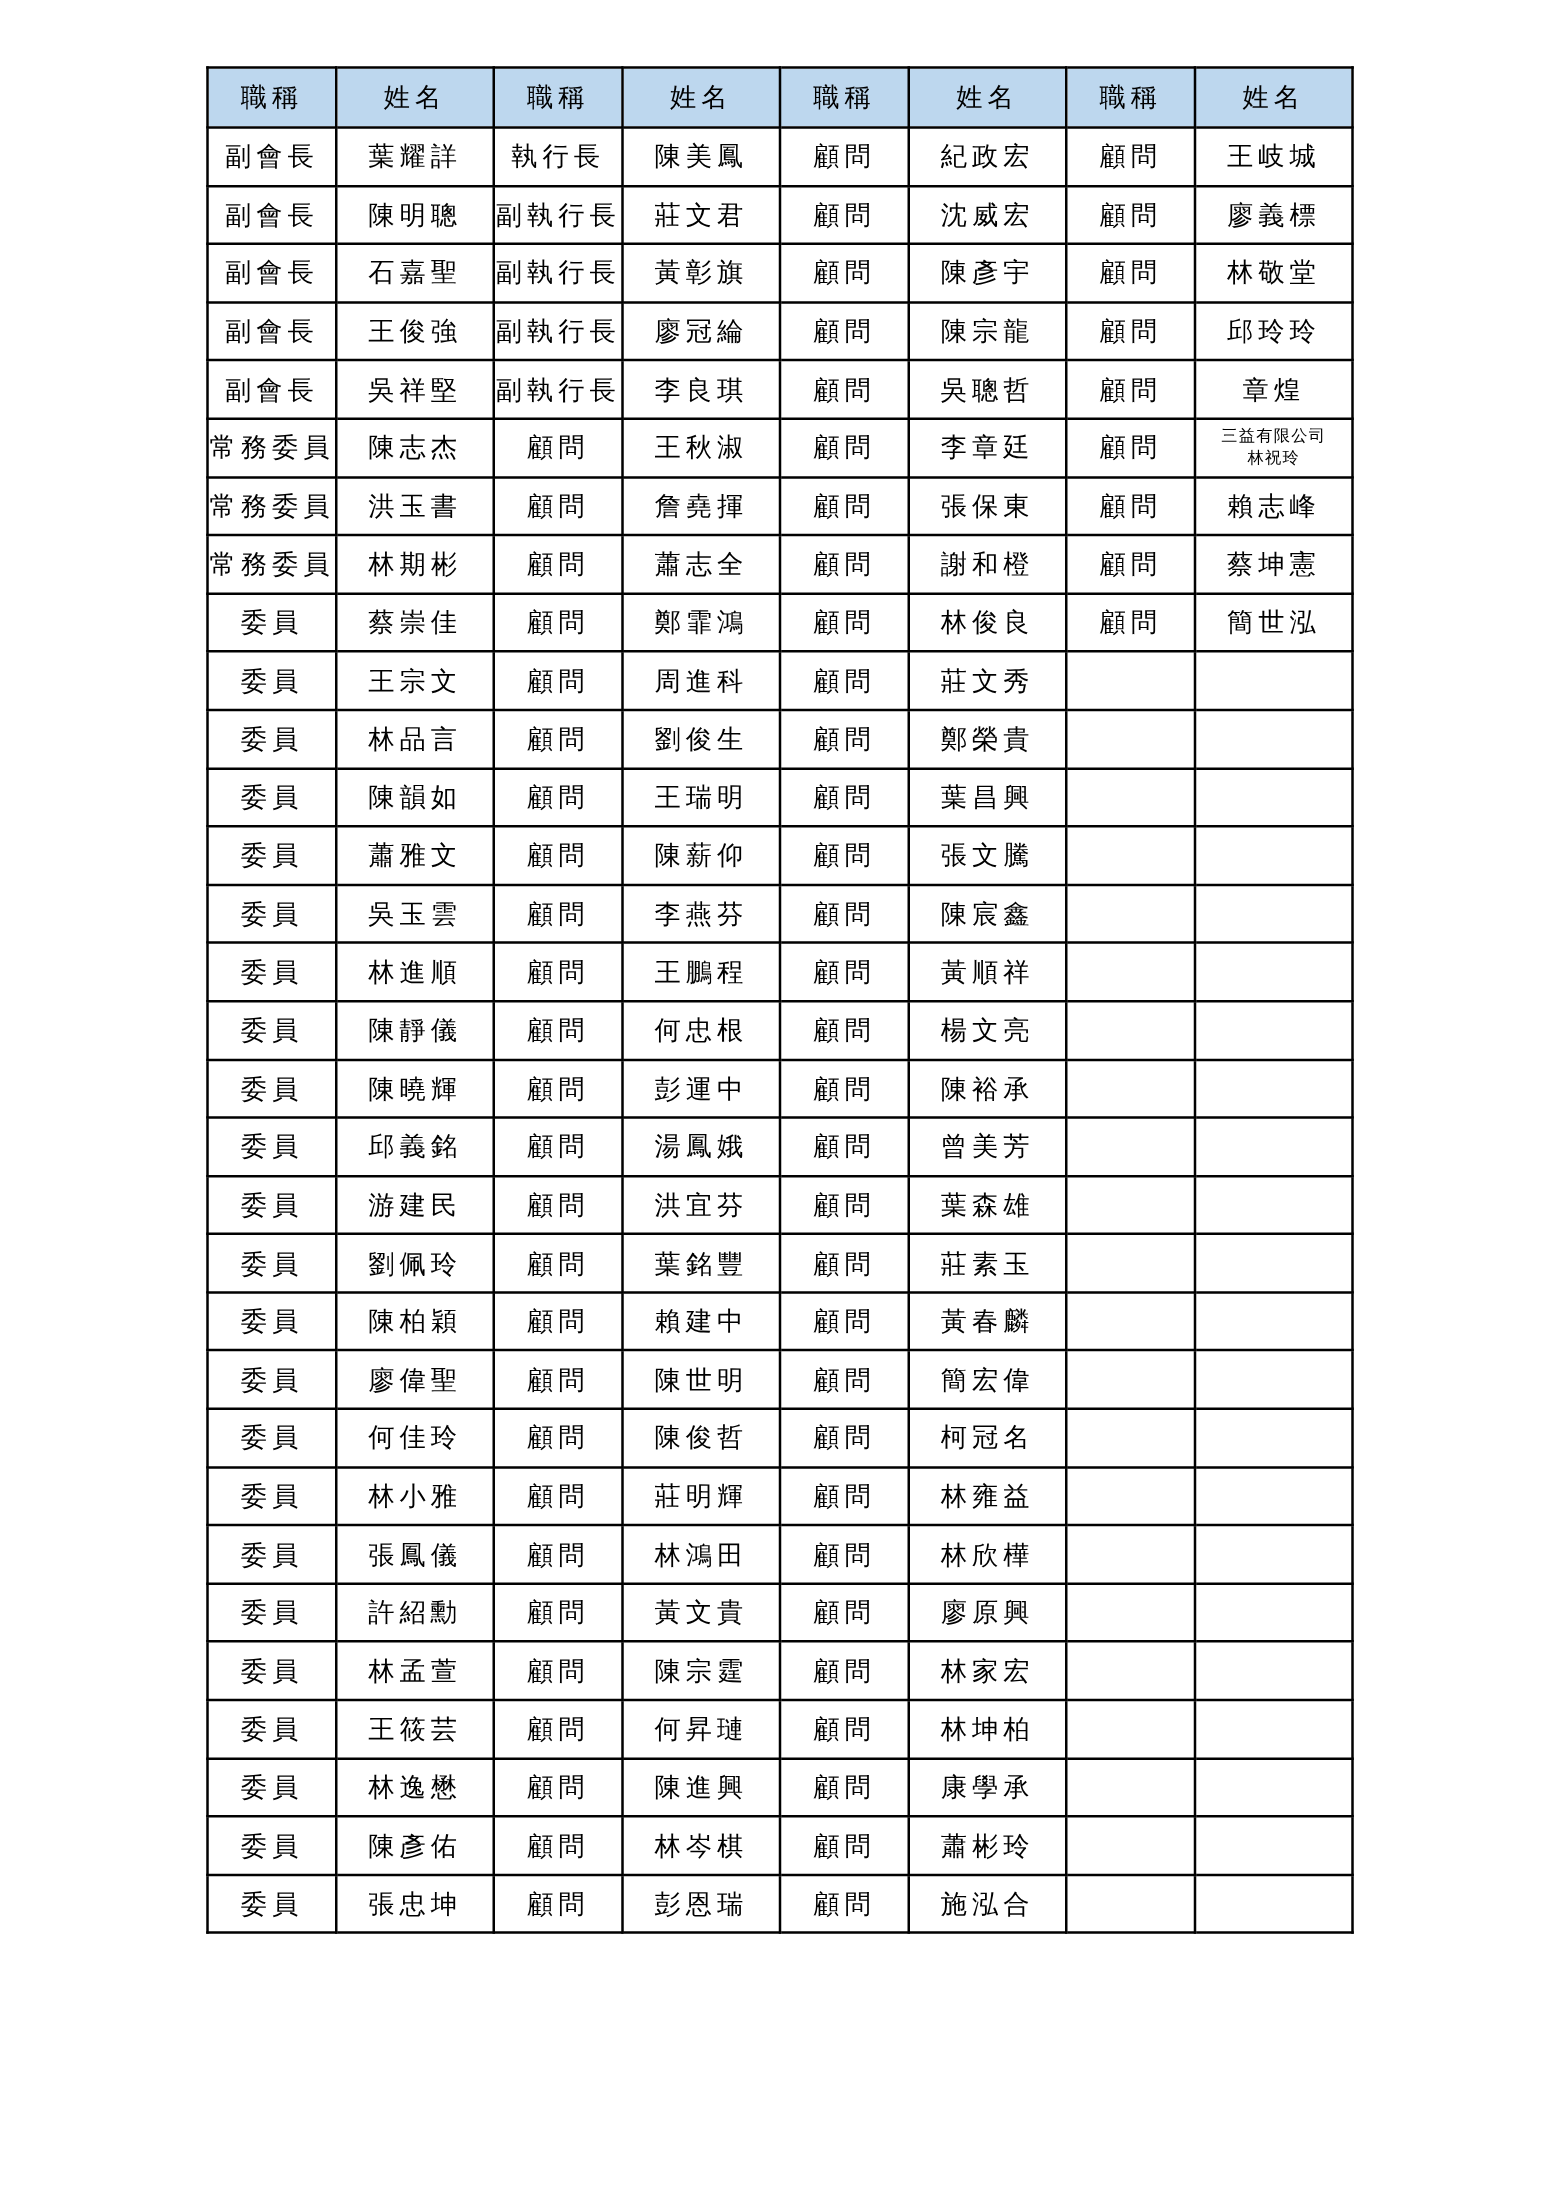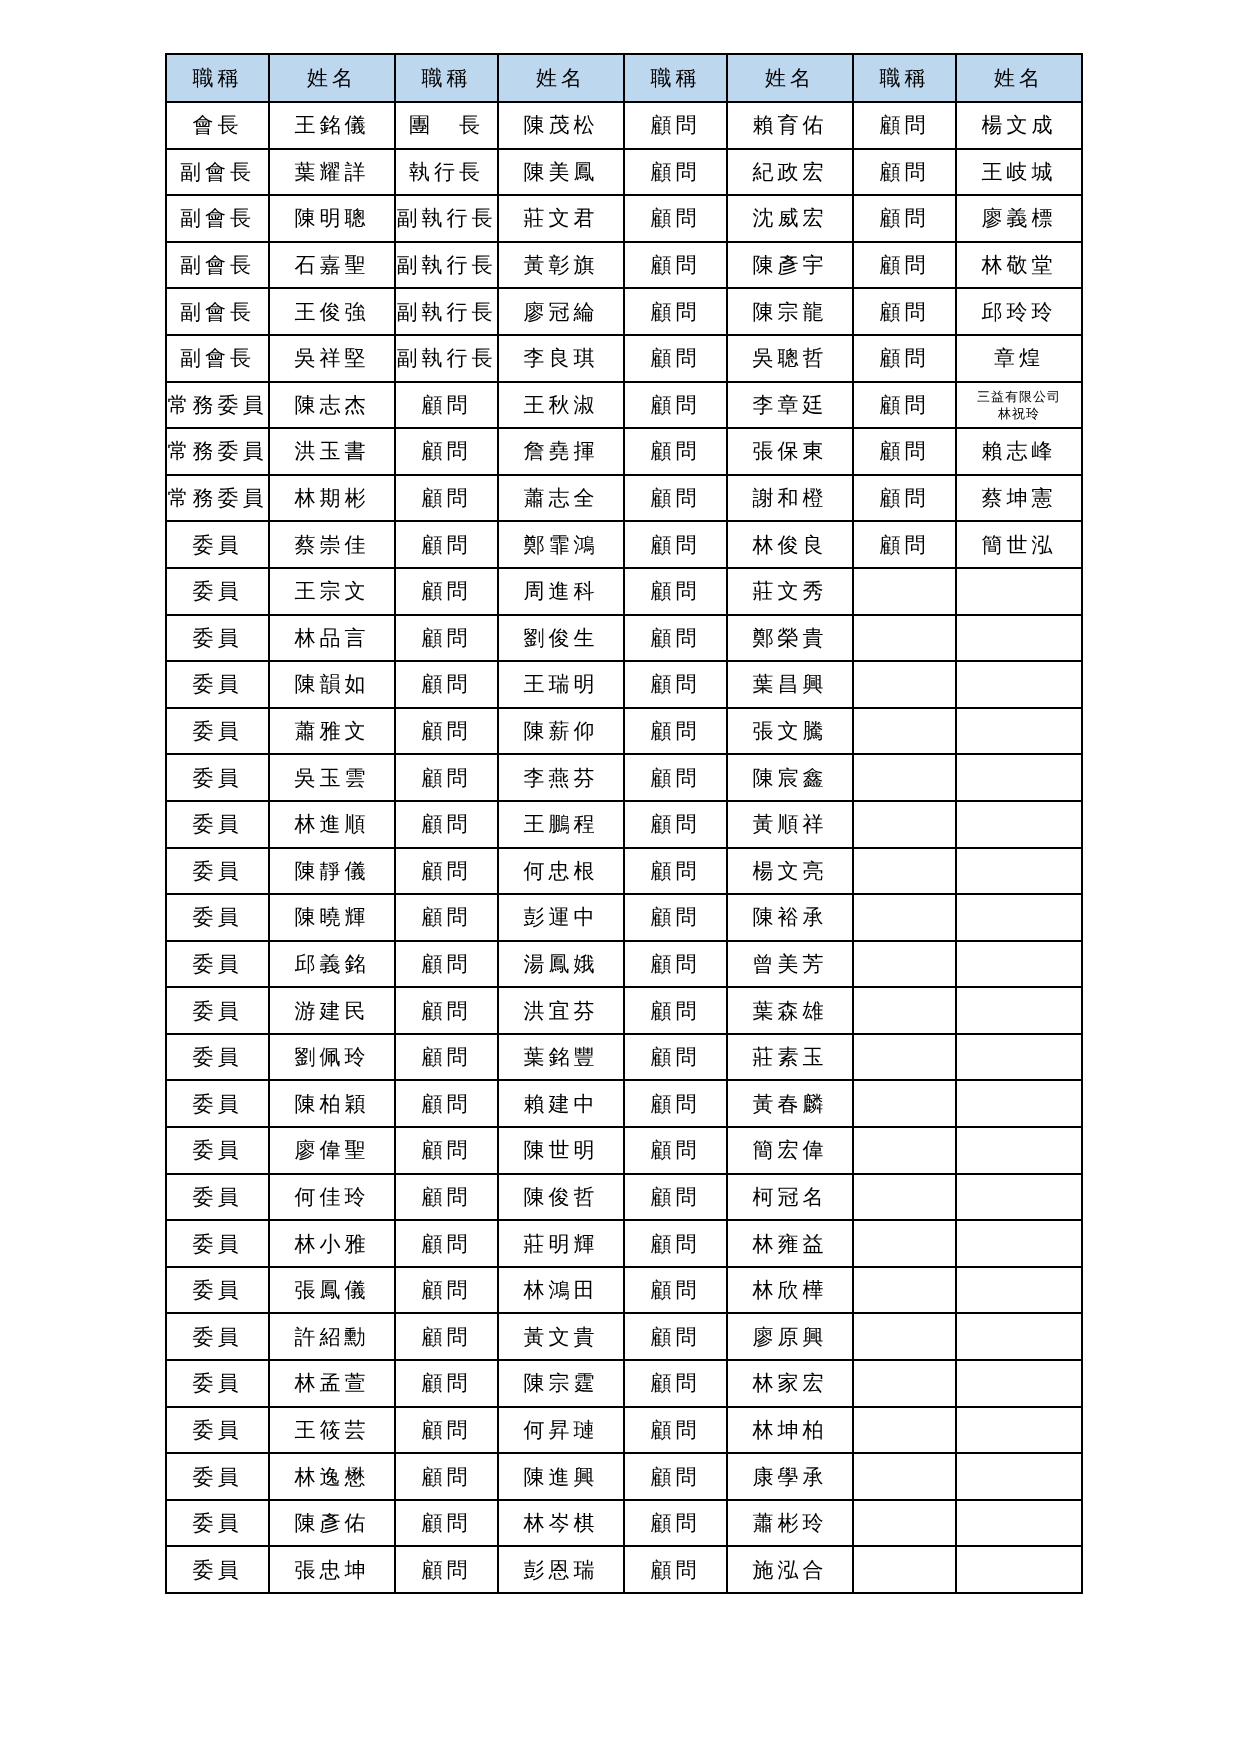--- a/index.html
+++ b/index.html
@@ -60,30 +60,20 @@
           <th>職稱</th>
           <th>姓名</th>
           <th>職稱</th>
           <th>姓名</th>
           <th>職稱</th>
           <th>姓名</th>
         </tr>
     </thead>
     <tbody id="roster-body">
         <tr>
-          <td>會長</td>
-          <td>王銘儀</td>
-          <td>團　長</td>
-          <td>陳茂松</td>
-          <td>顧問</td>
-          <td>賴育佑</td>
-          <td>顧問</td>
-          <td>楊文成</td>
-        </tr>
-        <tr>
           <td>副會長</td>
           <td>葉耀詳</td>
           <td>執行長</td>
           <td>陳美鳳</td>
           <td>顧問</td>
           <td>紀政宏</td>
           <td>顧問</td>
           <td>王岐城</td>
         </tr>
         <tr>

